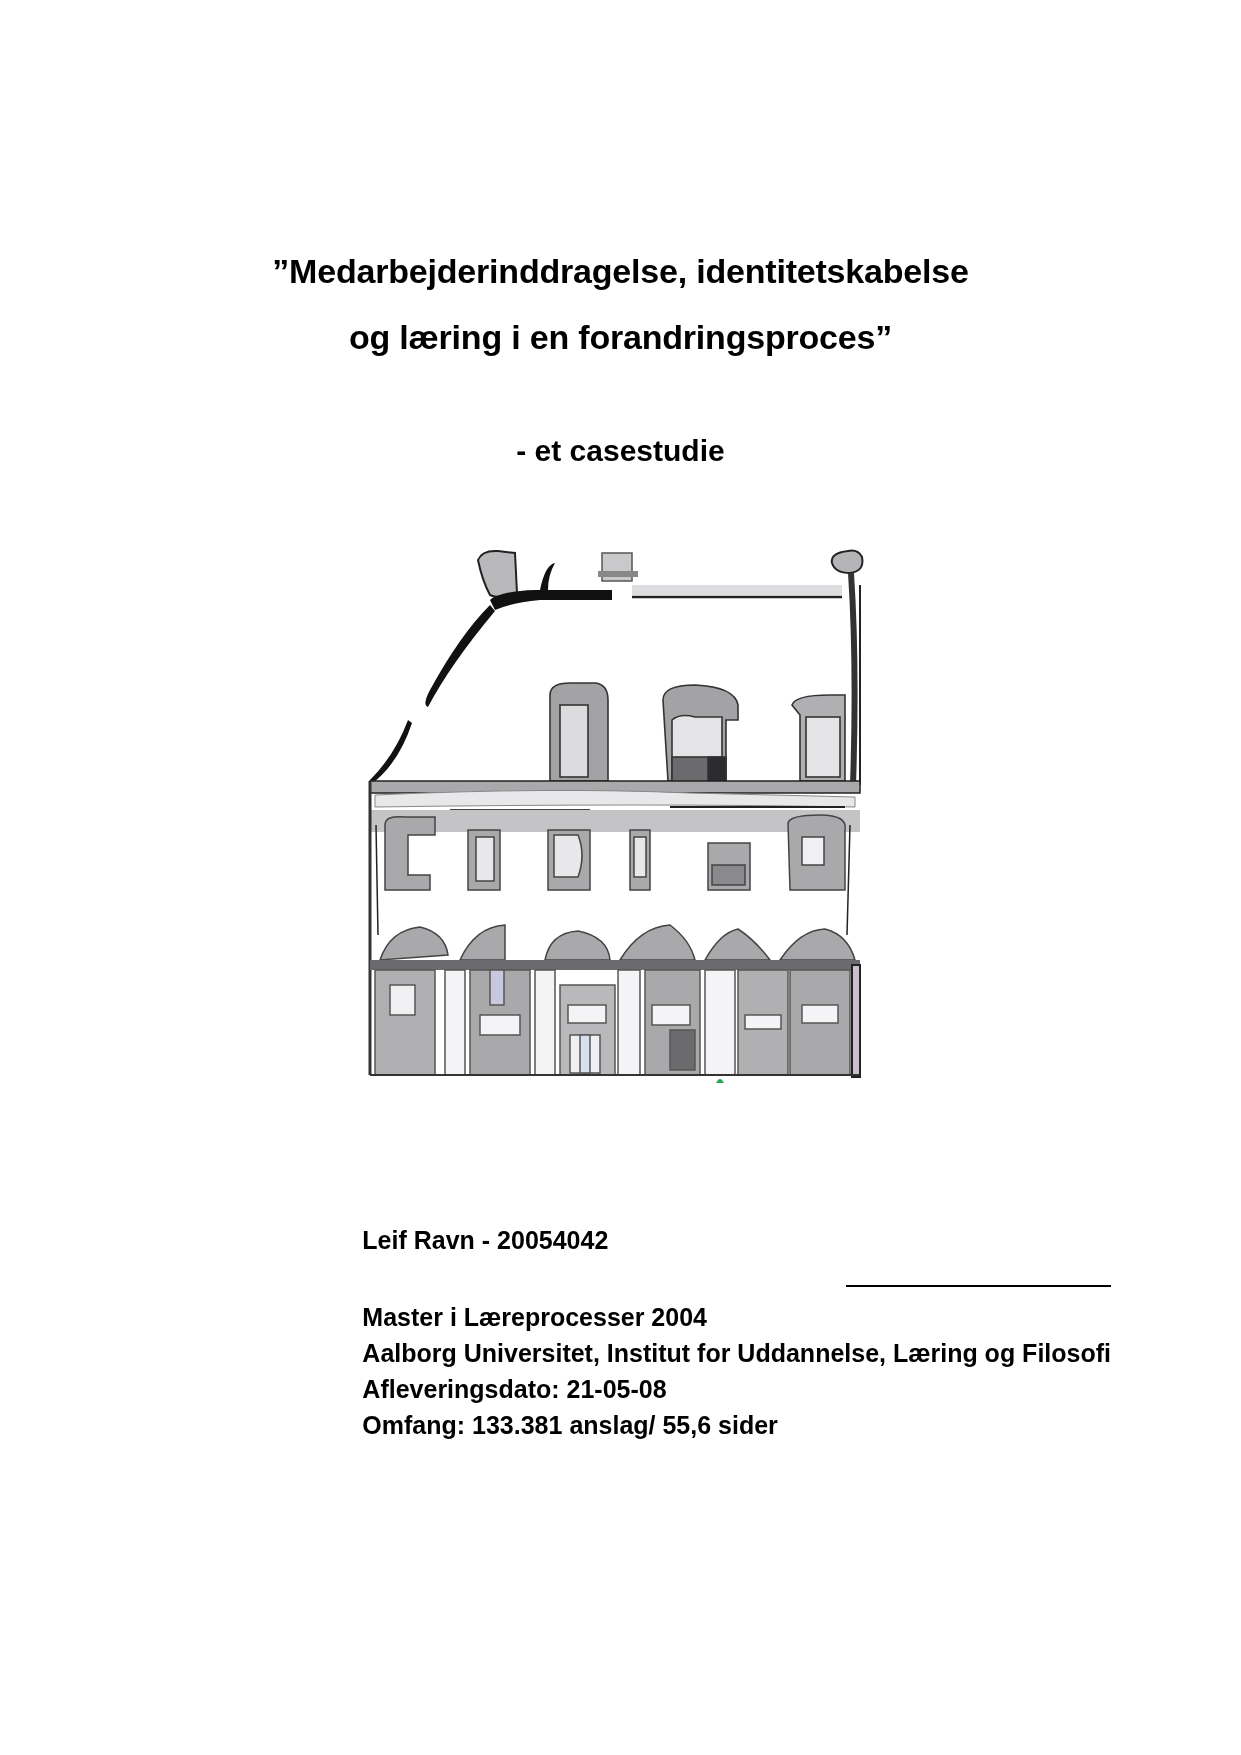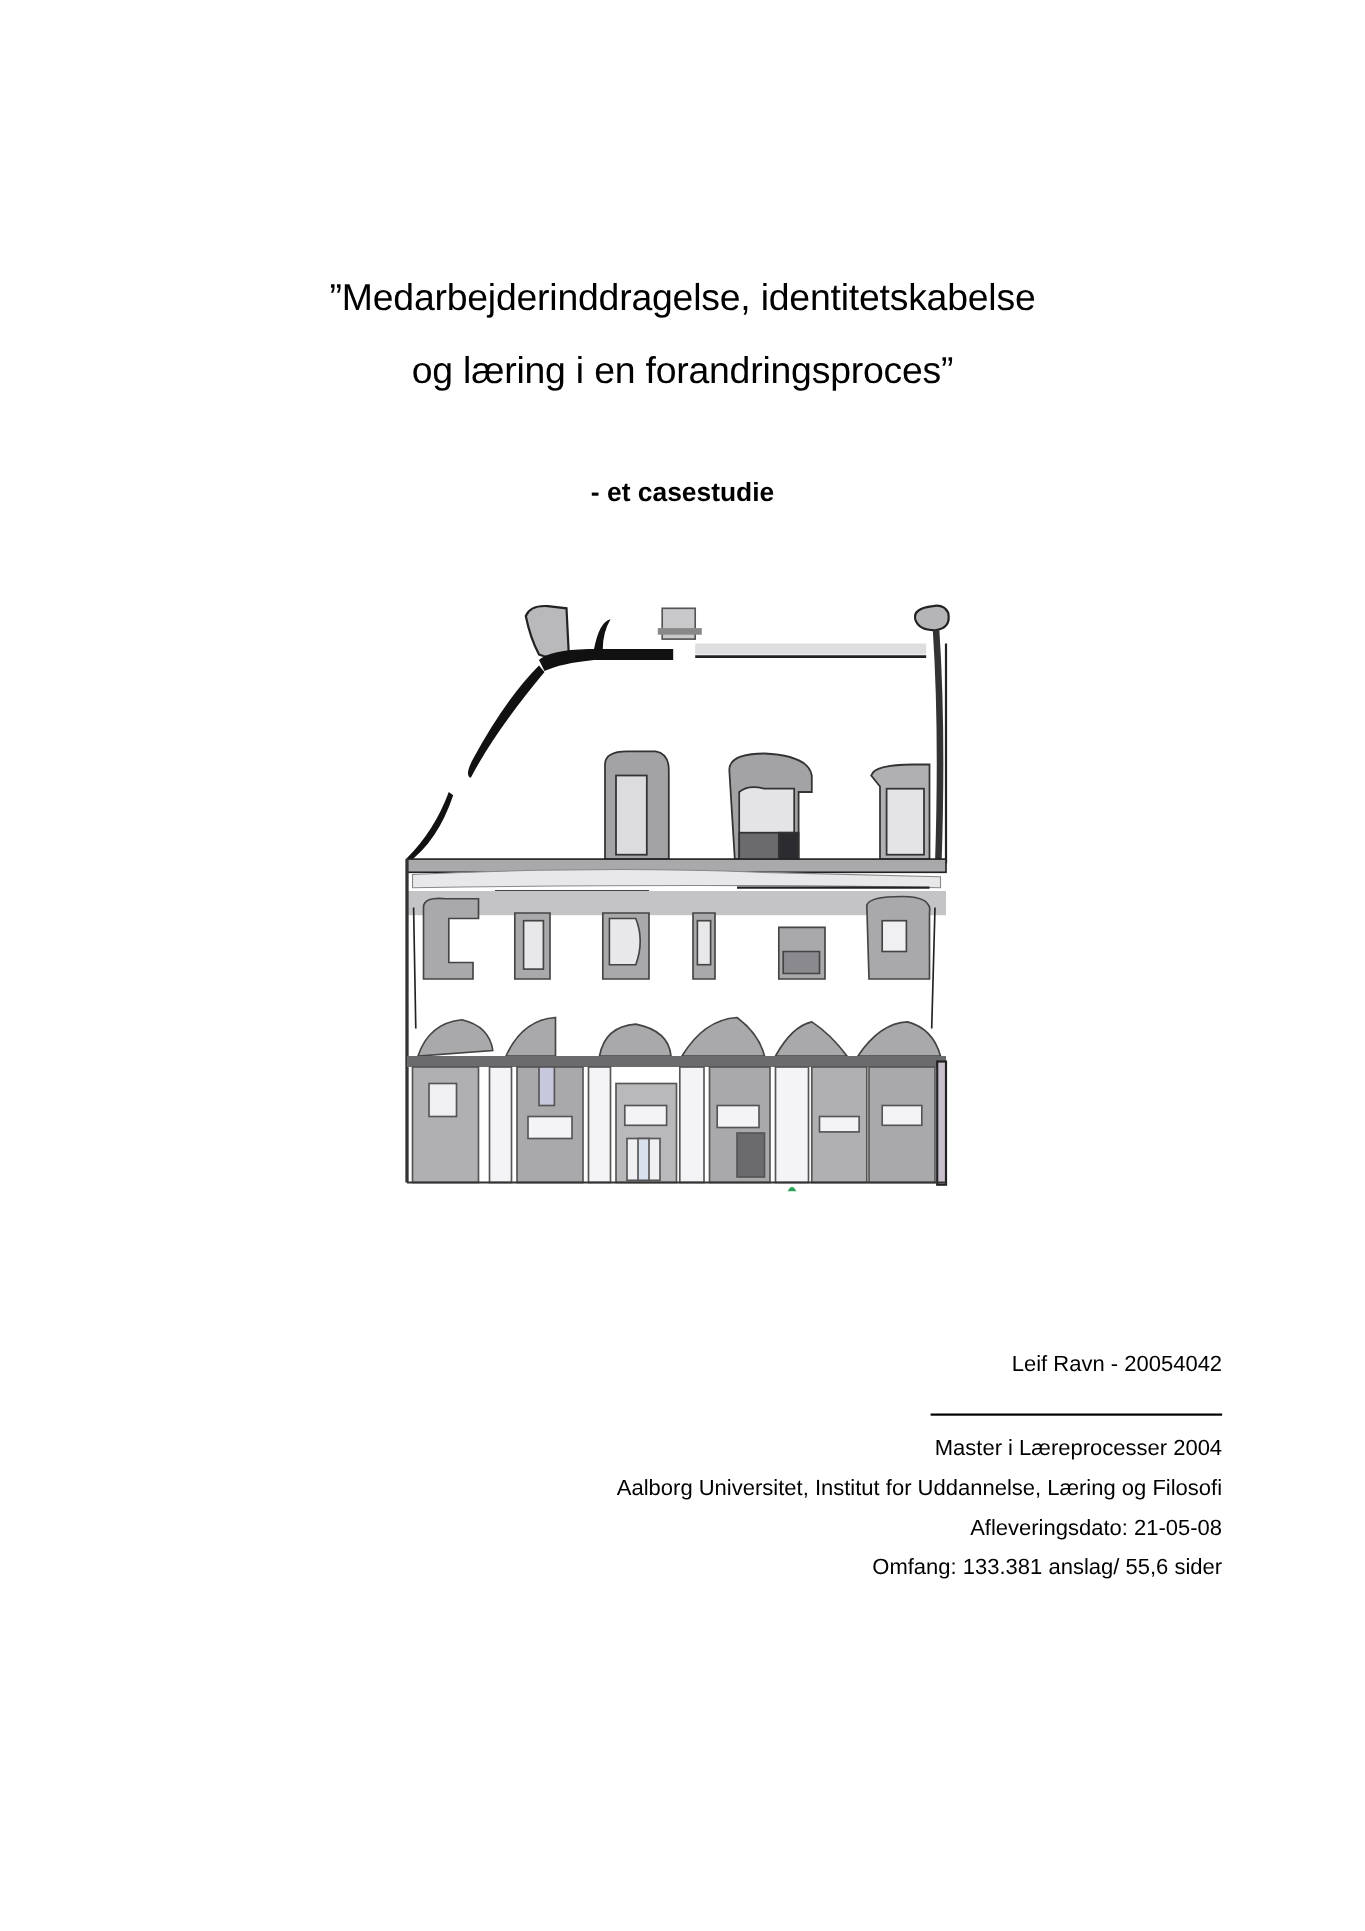--- a/index.html
+++ b/index.html
@@ -13,50 +13,50 @@
       position: relative;
       overflow: hidden;
       font-family: "Liberation Sans", sans-serif;
       color: #000;
     }
     .title {
       position: absolute;
       left: 0;
       width: 1241px;
       text-align: center;
-      font-weight: normal;
+      font-weight: bold;
       font-size: 34px;
       line-height: 66px;
       top: 238px;
       letter-spacing: -0.2px;
     }
     .title .line { display: block; }
     .subtitle {
       position: absolute;
       left: 0;
       width: 1241px;
       text-align: center;
       font-weight: bold;
-      font-size: 24px;
+      font-size: 30px;
       top: 434px;
     }
     .illustration {
       position: absolute;
       left: 350px;
       top: 545px;
       width: 540px;
       height: 550px;
     }
     .meta {
       position: absolute;
       right: 130px;
       top: 1225px;
-      text-align: right;
-      font-weight: normal;
-      font-size: 20px;
+      text-align: left;
+      font-weight: bold;
+      font-size: 25px;
     }
     .meta .author {
       display: block;
       height: 36px;
       line-height: 30px;
     }
     .meta .signature-line {
       display: block;
       width: 265px;
       margin-left: auto;

